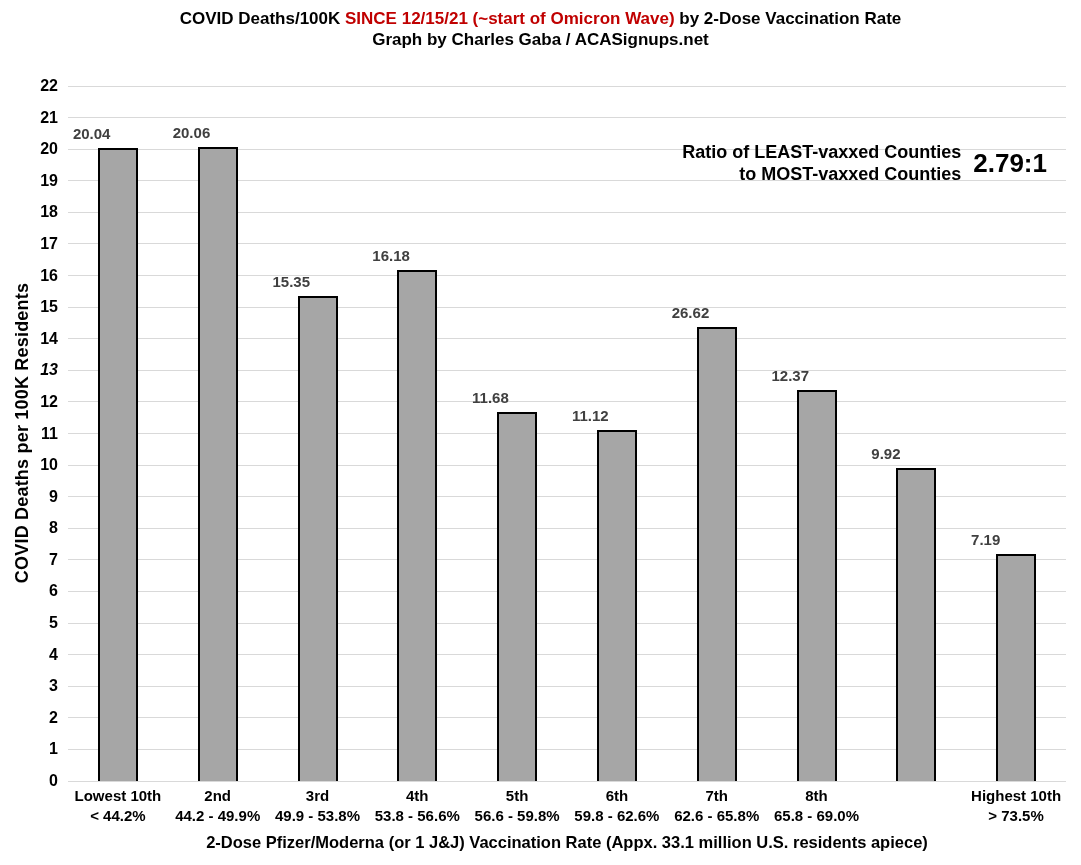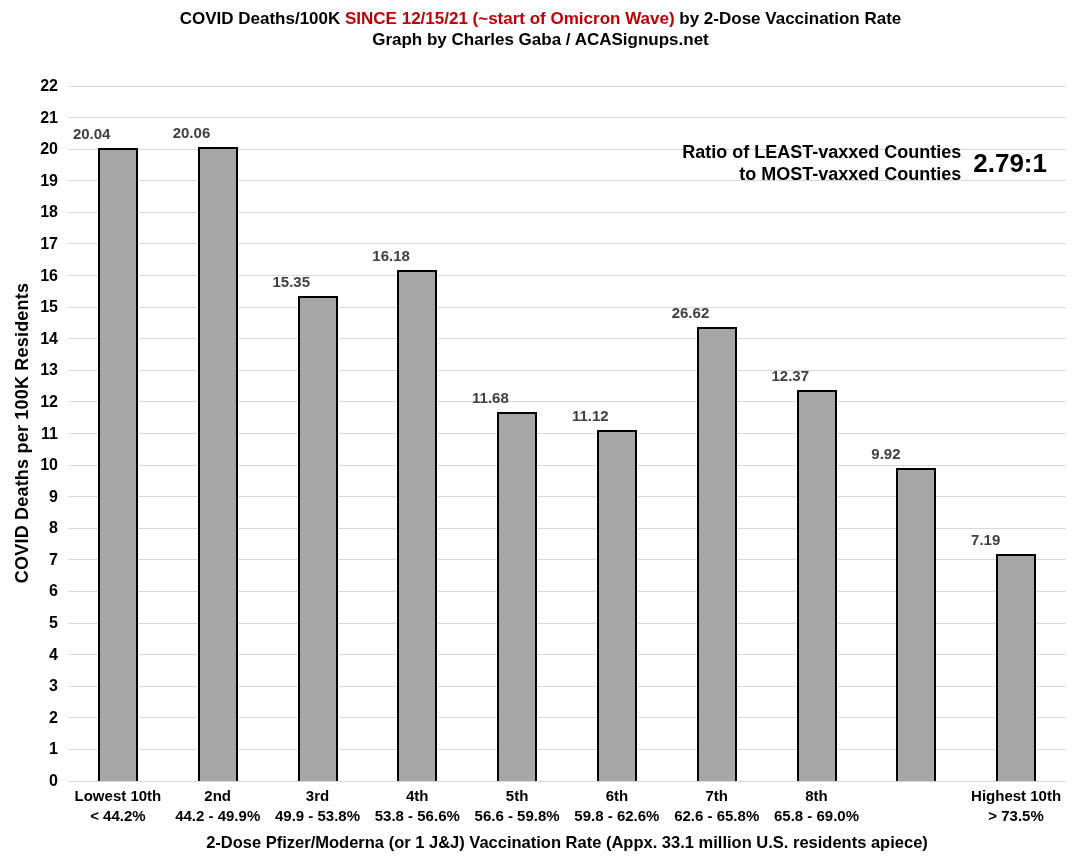--- a/index.html
+++ b/index.html
@@ -141,21 +141,21 @@
       <div class="ytick" style="top: 590.227px;">3</div>
       <div class="ytick" style="top: 558.636px;">4</div>
       <div class="ytick" style="top: 527.045px;">5</div>
       <div class="ytick" style="top: 495.455px;">6</div>
       <div class="ytick" style="top: 463.864px;">7</div>
       <div class="ytick" style="top: 432.273px;">8</div>
       <div class="ytick" style="top: 400.682px;">9</div>
       <div class="ytick" style="top: 369.091px;">10</div>
       <div class="ytick" style="top: 337.5px;">11</div>
       <div class="ytick" style="top: 305.909px;">12</div>
-      <div class="ytick" style="top: 274.318px;">13</div>
+      <div class="ytick" style="top: 274.318px; font-style: italic;">13</div>
       <div class="ytick" style="top: 242.727px;">14</div>
       <div class="ytick" style="top: 211.136px;">15</div>
       <div class="ytick" style="top: 179.545px; margin-left: 43px;">16</div>
       <div class="ytick" style="top: 147.955px;">17</div>
       <div class="ytick" style="top: 116.364px;">18</div>
       <div class="ytick" style="top: 84.7727px;">19</div>
       <div class="ytick" style="top: 53.1818px;">20</div>
       <div class="ytick" style="top: 21.5909px;">21</div>
       <div class="ytick" style="top: -10px;">22</div>
     </div>

